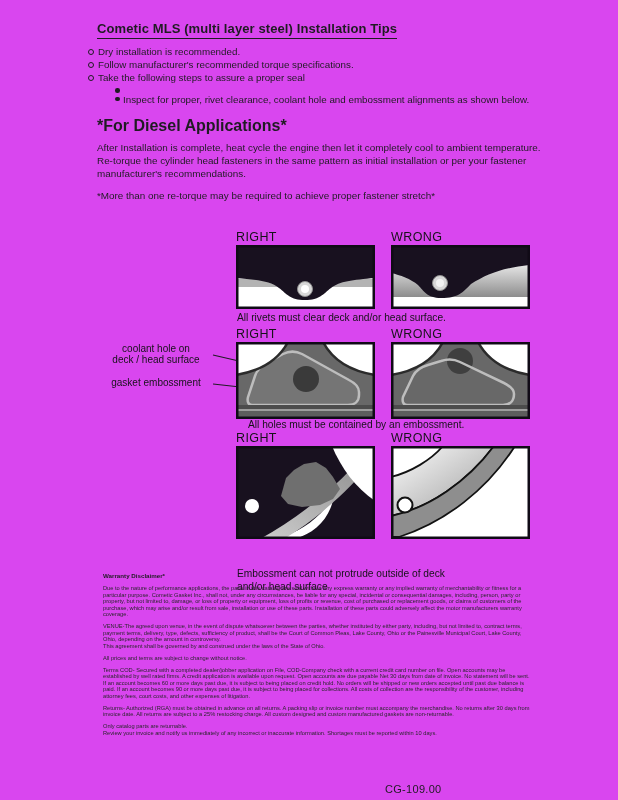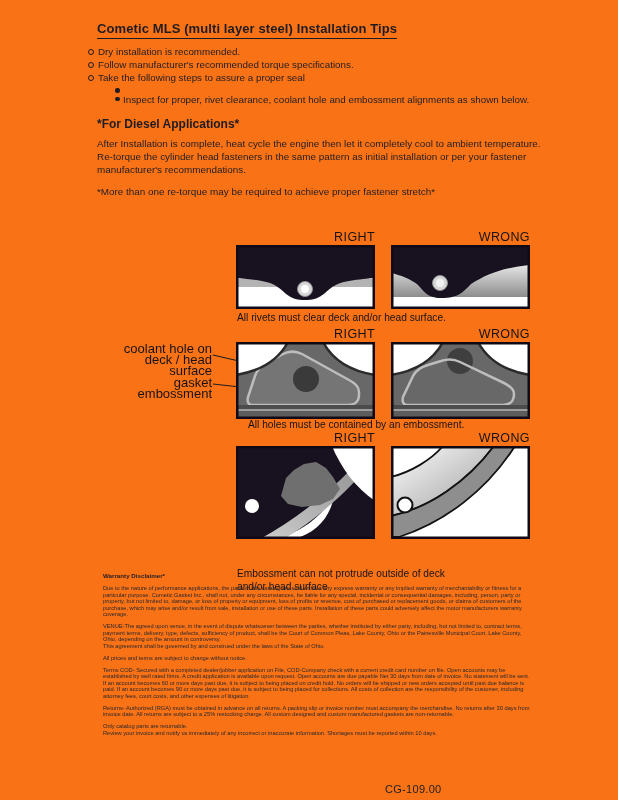--- a/index.html
+++ b/index.html
@@ -1,39 +1,39 @@
 <!DOCTYPE html>
 <html><head>
 <meta charset="utf-8">
 <style>
   html,body{margin:0;padding:0;background:#fff;}
-  .page{position:relative;width:618px;height:800px;background:#f97316;overflow:hidden;
+  .page{position:relative;width:618px;height:800px;background:#d946ef;overflow:hidden;
         font-family:"Liberation Sans","DejaVu Sans",sans-serif;color:#1f1b22;}
 
   .title{position:absolute;left:97px;top:21px;font-size:13px;font-weight:bold;
          border-bottom:1.6px solid #1f1b22;padding-bottom:2px;letter-spacing:0.1px;}
 
   .bullets{position:absolute;left:88px;top:45px;width:470px;}
   .brow{display:flex;align-items:flex-start;font-size:9.8px;line-height:13px;}
   .bullet-o{width:4px;height:4px;border:1px solid #1f1b22;border-radius:50%;margin:3.5px 4px 0 0;flex:none;}
   .bullet-f{width:4.5px;height:4.5px;background:#1f1b22;border-radius:50%;margin:4px 3.5px 0 0;flex:none;}
   .sub{padding-left:27px;}
 
   .diesel{position:absolute;left:97px;top:117px;width:444px;}
-  .diesel-h{font-size:12px;font-weight:bold;margin:0 0 6px 0;}
+  .diesel-h{font-size:16px;font-weight:bold;margin:0 0 6px 0;}
   .para{font-size:9.9px;line-height:13px;margin:0 0 9px 0;}
   .note{font-size:9.9px;line-height:13px;margin:3px 0 0 0;}
 
   .drow{position:absolute;left:236px;display:flex;gap:16px;}
-  .dcol{width:139px;display:flex;flex-direction:column;align-items:flex-end;}
+  .dcol{width:139px;display:flex;flex-direction:column;align-items:flex-start;}
   .dlabel{font-size:12.5px;line-height:14px;height:15px;letter-spacing:0.4px;color:#171219;}
   .dcol svg{display:block;}
   .dcaption{position:absolute;font-size:10.2px;line-height:12.5px;white-space:pre-line;color:#171219;}
 
-  .ptr-label{position:absolute;font-size:13px;line-height:11px;text-align:right;white-space:pre-line;color:#171219;}
+  .ptr-label{position:absolute;font-size:10px;line-height:11px;text-align:center;white-space:pre-line;color:#171219;}
   .ptr-lines{position:absolute;left:206px;top:349px;}
 
   .warranty{position:absolute;left:103px;top:572px;width:430px;}
   .warr-h{font-size:6.2px;font-weight:bold;margin:0 0 6px 0;}
   .tiny{font-size:5.7px;line-height:1.14;margin:0 0 5.5px 0;white-space:pre-line;color:#2a262c;}
 
   .docnum{position:absolute;left:385px;top:756px;font-size:11px;letter-spacing:0.3px;color:#1f1b22;margin-top:27px;}
 </style>
 </head>
 <body>

